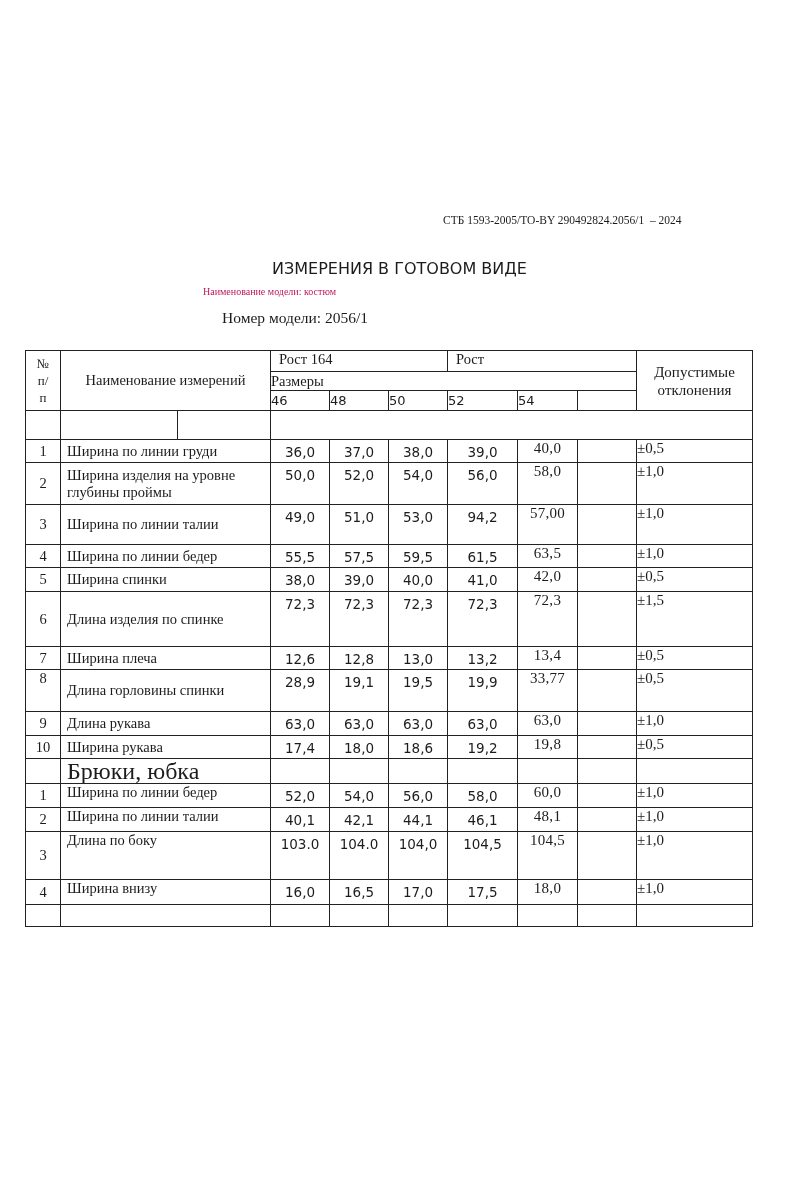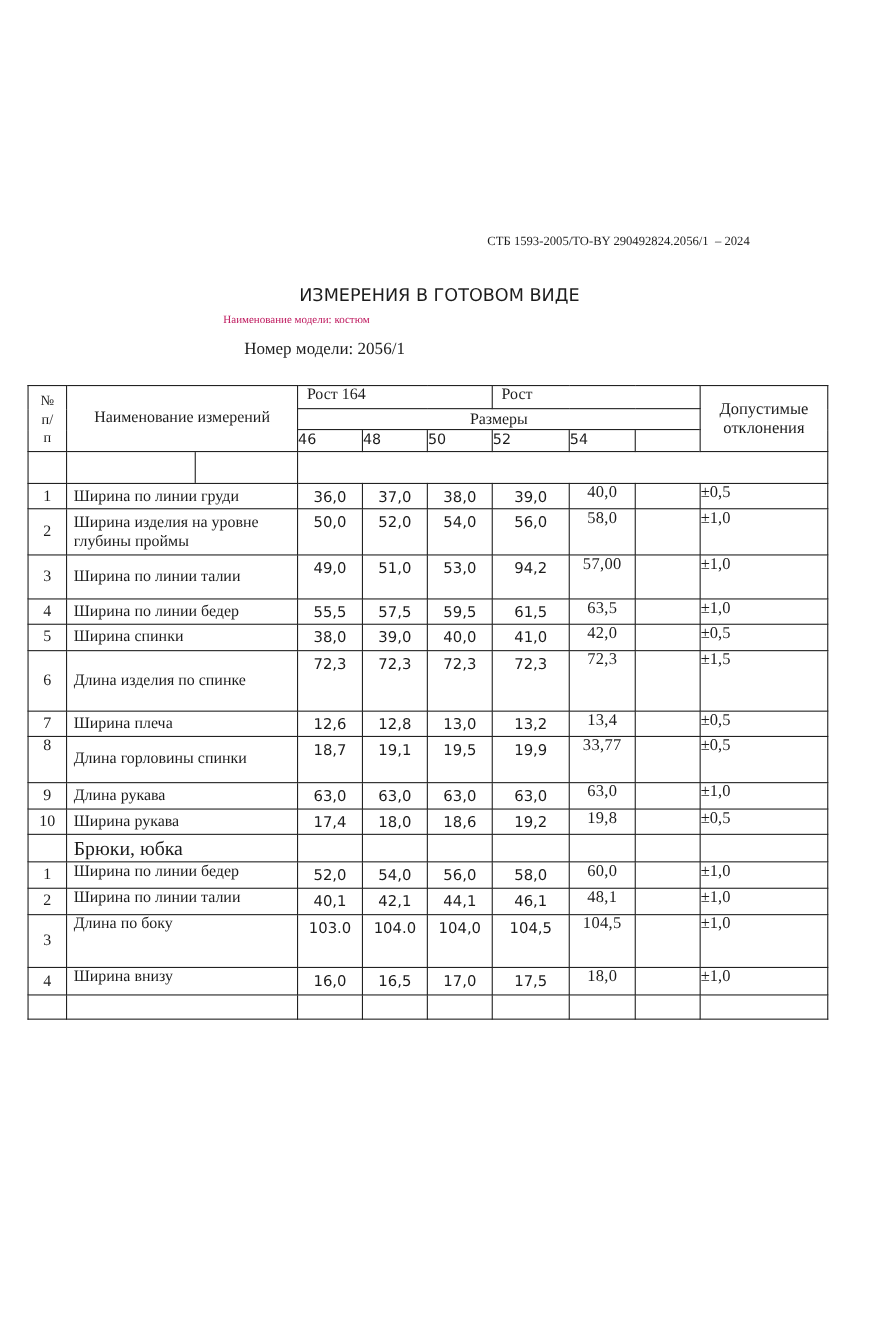--- a/index.html
+++ b/index.html
@@ -29,25 +29,25 @@
   .tbl td {
     border: 1.3px solid #222; padding: 0; overflow: hidden;
   }
   .c-no { text-align: center; vertical-align: middle; }
   .c-name { padding-left: 6px !important; vertical-align: middle; line-height: 17px; }
   .num { font-family: "DejaVu Sans", sans-serif; font-size: 13.5px; text-align: center; vertical-align: top; padding-top: 4px !important; }
   .num54 { font-family: "Liberation Serif", serif; font-size: 15px; text-align: center; vertical-align: top; padding-top: 0 !important; letter-spacing: 0.3px; }
   .tol { font-family: "Liberation Serif", serif; font-size: 15px; vertical-align: top; padding-top: 0 !important; }
   .hdr-top td { height: 20px; }
   .rost { padding-left: 8px !important; vertical-align: top; }
-  .razm { text-align: center; }
+  .razm { }
   .sz { font-family: "DejaVu Sans", sans-serif; font-size: 13px; text-align: left; }
   .tolhdr { text-align: center; vertical-align: middle; line-height: 18px; font-size: 15px; }
   .nohdr { text-align: center; line-height: 17px; font-size: 13px; vertical-align: middle; }
-  .section { font-size: 18px; vertical-align: top; padding-left: 6px !important; line-height: 24px; }
+  .section { font-size: 24px; vertical-align: top; padding-left: 6px !important; line-height: 24px; }
   .top-name { vertical-align: top; padding-top: 0 !important; }
   .top-no { vertical-align: top; }
 </style>
 </head>
 <body>
 
 <div class="std-code">СТБ 1593-2005/ТО-BY 290492824.2056/1  – 2024</div>
 <div class="doc-title">ИЗМЕРЕНИЯ В ГОТОВОМ ВИДЕ</div>
 <div class="model-name">Наименование модели: костюм</div>
 <div class="model-number">Номер модели: 2056/1</div>
@@ -167,21 +167,21 @@
         <td class="num">12,8</td>
         <td class="num">13,0</td>
         <td class="num">13,2</td>
         <td class="num54">13,4</td>
         <td class="num"></td>
         <td class="tol">±0,5</td>
       </tr>
       <tr style="height: 42px;">
         <td class="c-no top-no">8</td>
         <td class="c-name">Длина горловины спинки</td>
-        <td class="num">18,7</td>
+        <td class="num">28,9</td>
         <td class="num">19,1</td>
         <td class="num">19,5</td>
         <td class="num">19,9</td>
         <td class="num54">33,77</td>
         <td class="num"></td>
         <td class="tol">±0,5</td>
       </tr>
       <tr style="height: 24px;">
         <td class="c-no">9</td>
         <td class="c-name">Длина рукава</td>

